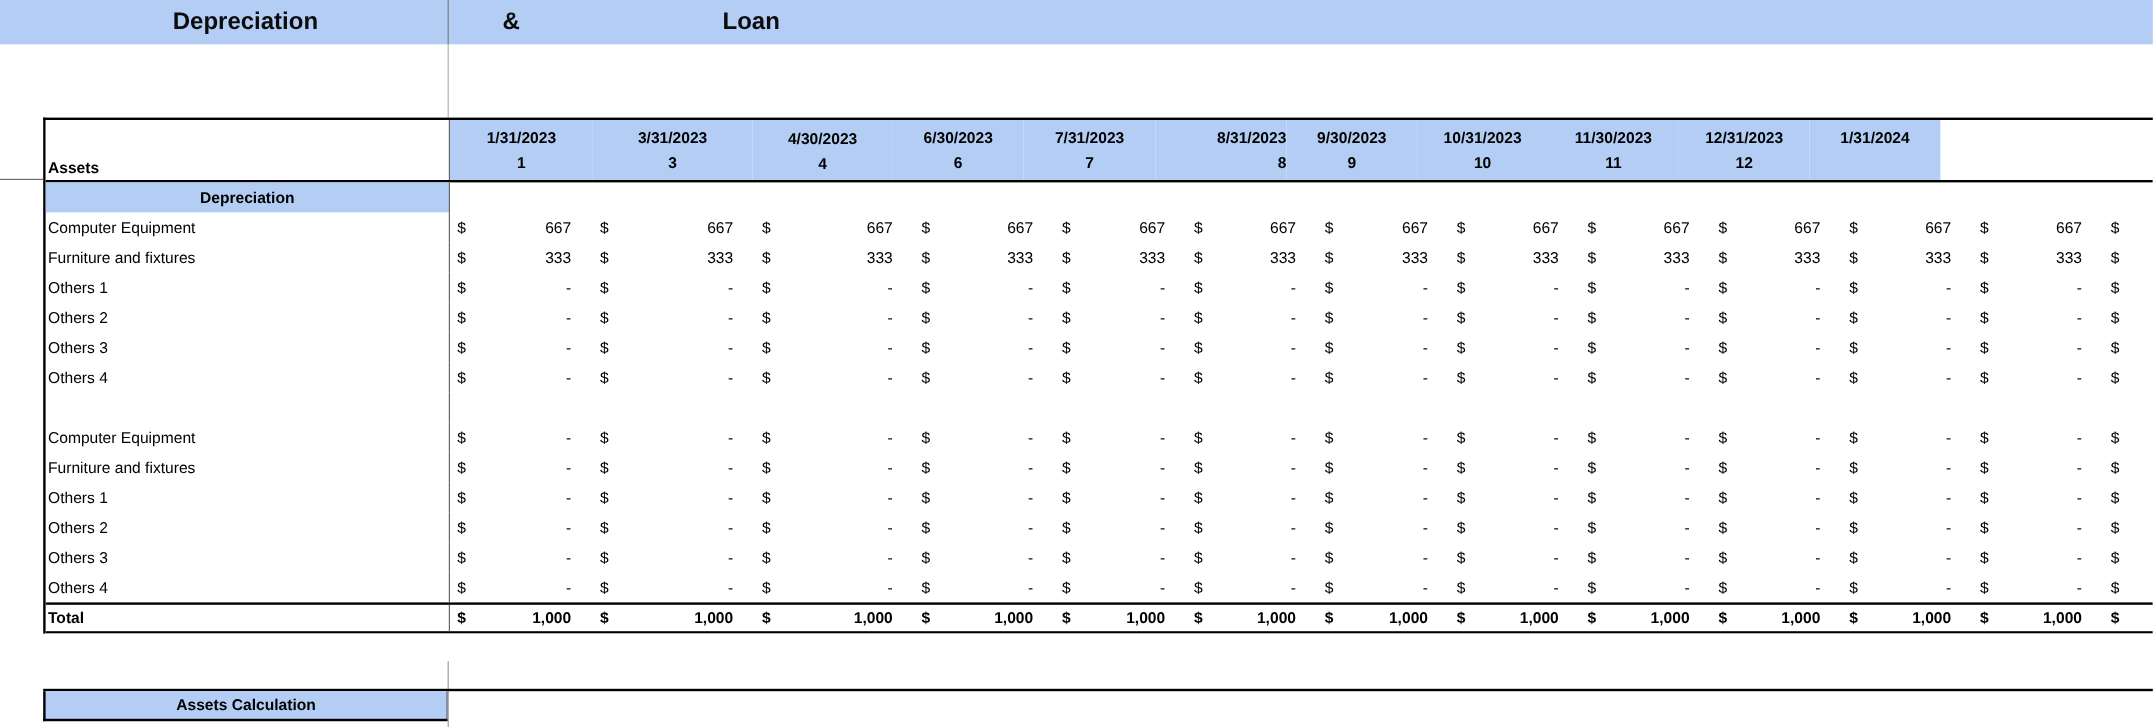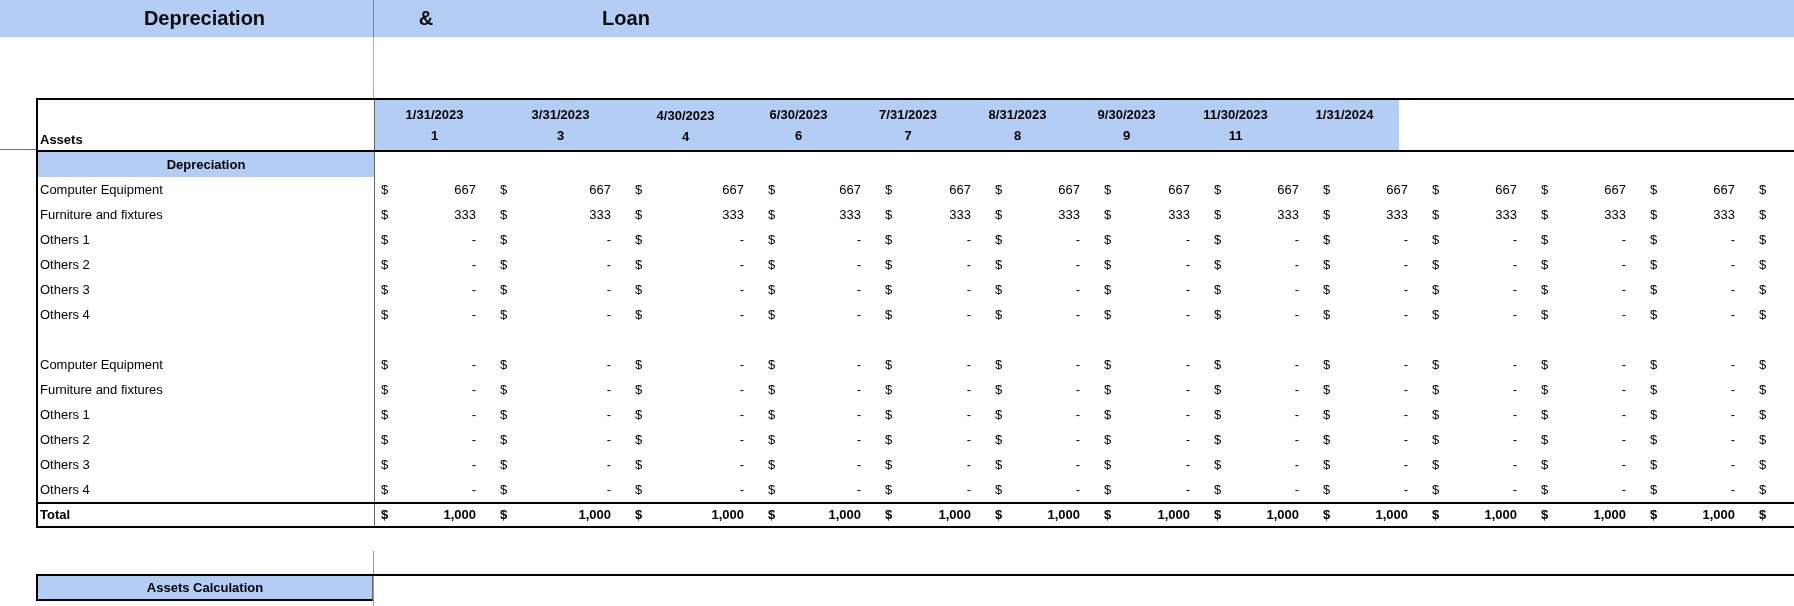--- a/index.html
+++ b/index.html
@@ -80,31 +80,39 @@
         <div class="d-num">4</div>
       </div>
       <div class="dcol" style="width: 109px;">
         <div class="d-date">6/30/2023</div>
         <div class="d-num">6</div>
       </div>
       <div class="dcol" style="width: 110px;">
         <div class="d-date">7/31/2023</div>
         <div class="d-num">7</div>
       </div>
-      <div class="dcol" style="width: 109px;">
+      <div class="dcol" style="width: 109px; align-items: flex-end;">
         <div class="d-date">8/31/2023</div>
         <div class="d-num">8</div>
       </div>
       <div class="dcol" style="width: 109px;">
         <div class="d-date">9/30/2023</div>
         <div class="d-num">9</div>
       </div>
       <div class="dcol" style="width: 109px;">
+        <div class="d-date">10/31/2023</div>
+        <div class="d-num">10</div>
+      </div>
+      <div class="dcol" style="width: 109px;">
         <div class="d-date">11/30/2023</div>
         <div class="d-num">11</div>
+      </div>
+      <div class="dcol" style="width: 109px;">
+        <div class="d-date">12/31/2023</div>
+        <div class="d-num">12</div>
       </div>
       <div class="dcol" style="width: 109px;">
         <div class="d-date">1/31/2024</div>
         <div class="d-num"></div>
       </div>
     </div>
     <div class="grid-row section">
       <div class="row-label">Depreciation</div>
     </div>
     <div class="grid-row">

